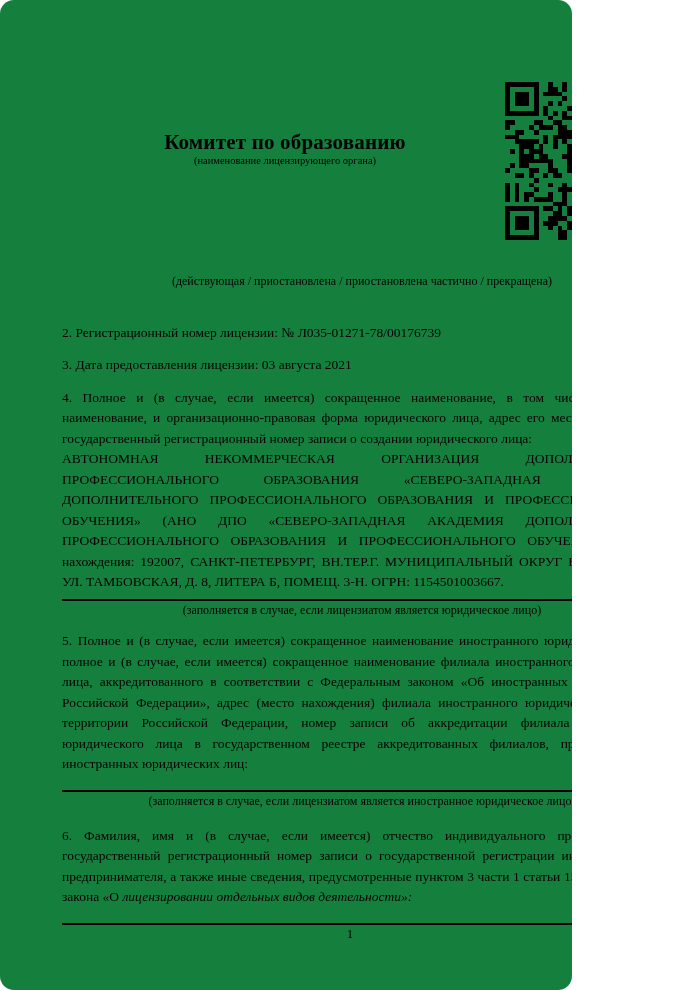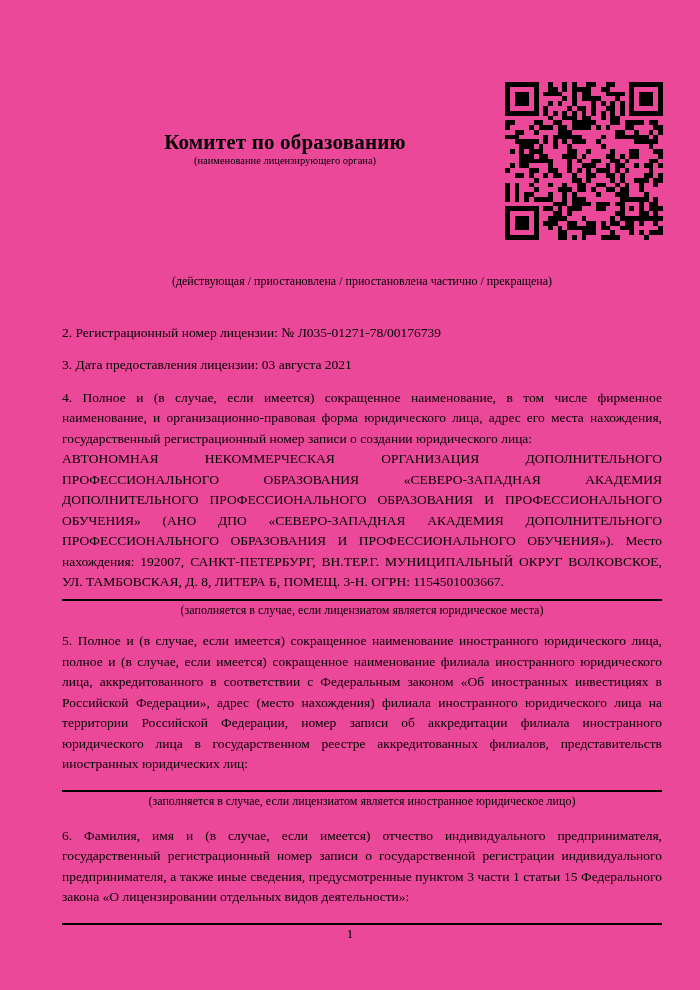--- a/index.html
+++ b/index.html
@@ -5,23 +5,24 @@
   * { box-sizing: border-box; }
   html, body { margin: 0; padding: 0; }
   body {
     width: 700px; height: 990px;
     background: #ffffff;
     color: #000000;
     font-family: "Liberation Serif", "DejaVu Serif", serif;
   }
   .page {
     position: relative;
-    width: 700px; height: 990px;
-    background: #ec4899;
+    width: 572px; height: 990px;
+    background: #15803d;
     overflow: hidden;
+    border-radius: 14px;
   }
 
   
   .org-block {
     position: absolute;
     top: 130px; left: 62px; width: 446px;
     text-align: center;
   }
   .org-name { font-size: 21px; font-weight: 700; letter-spacing: .2px; }
   .org-caption { font-size: 10.5px; }
@@ -51,21 +52,21 @@
     font-size: 12px; line-height: 1.3;
     text-align: center;
     margin-top: 2px;
   }
   .fill-line {
     border: 0;
     border-top: 2px solid #000;
     margin: 6px 0 0 0;
   }
   .fill-line.gap-before { margin-top: 15px; }
-  .italic { }
+  .italic { font-style: italic; }
 
   .page-number {
     position: absolute;
     top: 926px; left: 0; width: 700px;
     text-align: center;
     font-size: 13px;
   }
 </style>
 </head>
 <body>
@@ -607,21 +608,21 @@
     </div>
 
     <div class="item-3">
       <p class="para">3. Дата предоставления лицензии: 03 августа 2021</p>
     </div>
 
     <div class="item-4">
       <p class="para">4. Полное и (в случае, если имеется) сокращенное наименование, в том числе фирменное наименование, и организационно-правовая форма юридического лица, адрес его места нахождения, государственный регистрационный номер записи о создании юридического лица:</p>
       <p class="para">АВТОНОМНАЯ НЕКОММЕРЧЕСКАЯ ОРГАНИЗАЦИЯ ДОПОЛНИТЕЛЬНОГО ПРОФЕССИОНАЛЬНОГО ОБРАЗОВАНИЯ «СЕВЕРО-ЗАПАДНАЯ АКАДЕМИЯ ДОПОЛНИТЕЛЬНОГО ПРОФЕССИОНАЛЬНОГО ОБРАЗОВАНИЯ И ПРОФЕССИОНАЛЬНОГО ОБУЧЕНИЯ» (АНО ДПО «СЕВЕРО-ЗАПАДНАЯ АКАДЕМИЯ ДОПОЛНИТЕЛЬНОГО ПРОФЕССИОНАЛЬНОГО ОБРАЗОВАНИЯ И ПРОФЕССИОНАЛЬНОГО ОБУЧЕНИЯ»). Место нахождения: 192007, САНКТ-ПЕТЕРБУРГ, ВН.ТЕР.Г. МУНИЦИПАЛЬНЫЙ ОКРУГ ВОЛКОВСКОЕ, УЛ. ТАМБОВСКАЯ, Д. 8, ЛИТЕРА Б, ПОМЕЩ. 3-Н. ОГРН: 1154501003667.</p>
       <hr class="fill-line">
-      <div class="small-caption">(заполняется в случае, если лицензиатом является юридическое места)</div>
+      <div class="small-caption">(заполняется в случае, если лицензиатом является юридическое лицо)</div>
     </div>
 
     <div class="item-5">
       <p class="para">5. Полное и (в случае, если имеется) сокращенное наименование иностранного юридического лица, полное и (в случае, если имеется) сокращенное наименование филиала иностранного юридического лица, аккредитованного в соответствии с Федеральным законом «Об иностранных инвестициях в Российской Федерации», адрес (место нахождения) филиала иностранного юридического лица на территории Российской Федерации, номер записи об аккредитации филиала иностранного юридического лица в государственном реестре аккредитованных филиалов, представительств иностранных юридических лиц:</p>
       <hr class="fill-line gap-before">
       <div class="small-caption">(заполняется в случае, если лицензиатом является иностранное юридическое лицо)</div>
     </div>
 
     <div class="item-6">
       <p class="para"><span>6. Фамилия, имя и (в случае, если имеется) отчество индивидуального предпринимателя, государственный регистрационный номер записи о государственной регистрации индивидуального предпринимателя, а также иные сведения, предусмотренные пунктом 3 части 1 статьи 15 Федерального закона «О </span><span class="italic">лицензировании отдельных видов деятельности»:</span></p>

